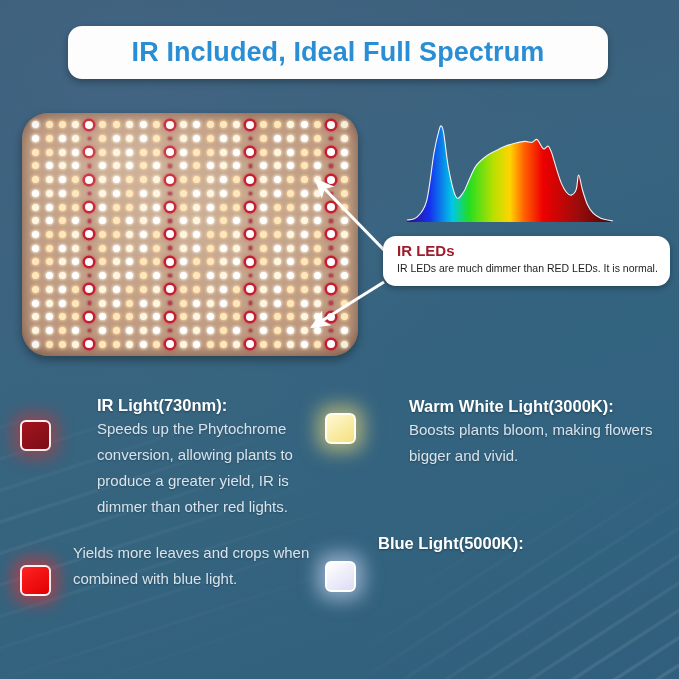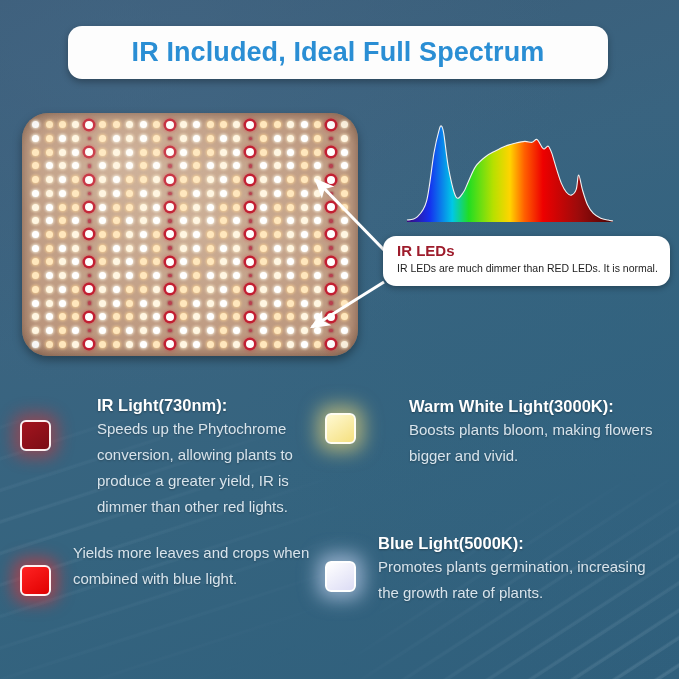--- a/index.html
+++ b/index.html
@@ -1457,17 +1457,16 @@
     <div class="swatch red"></div>
     <div class="txt">
       <div class="feat-body">Yields more leaves and crops when combined with blue light.</div>
     </div>
   </div>
 
   <div class="feature" id="feat-blue">
     <div class="swatch blue"></div>
     <div class="txt">
       <div class="feat-title">Blue Light(5000K):</div>
-      <div class="feat-body">Promotes plants germination, increasing the growth rate of plants.</div>
     </div>
   </div>
 
 </div>
 
 </body></html>

